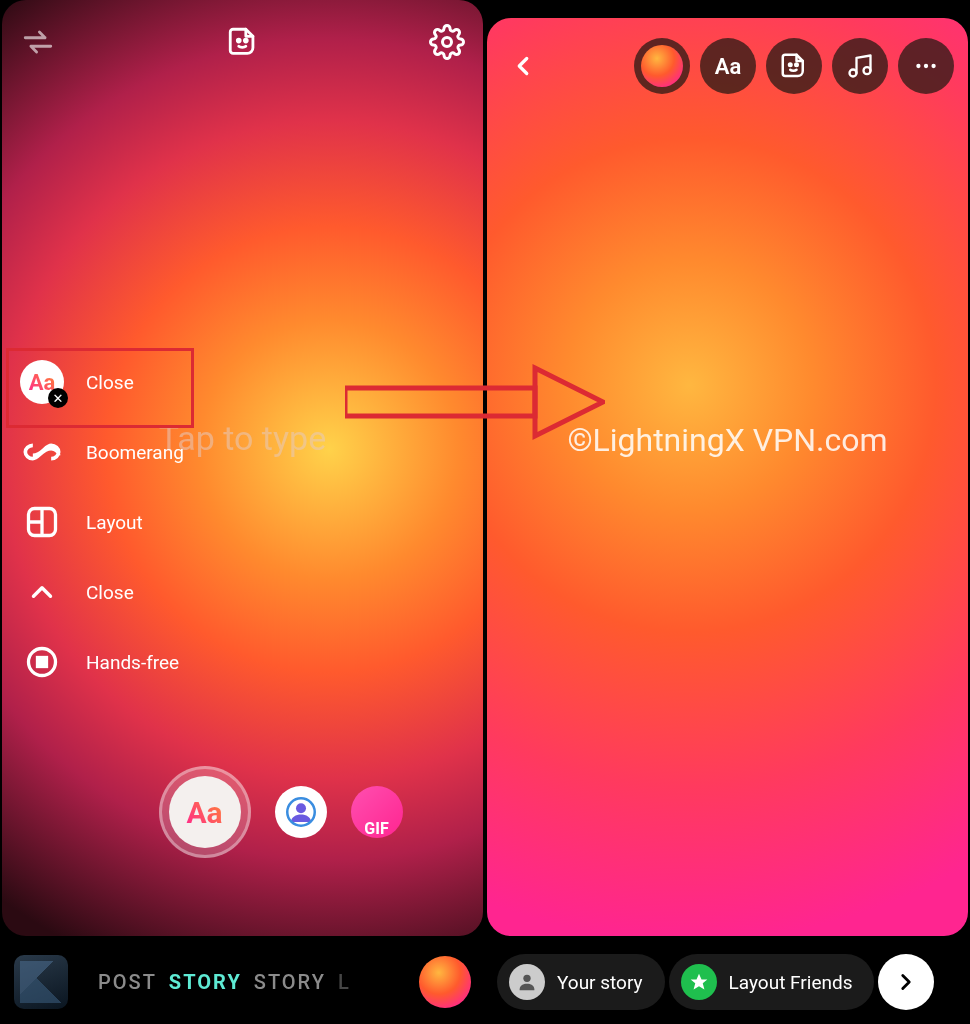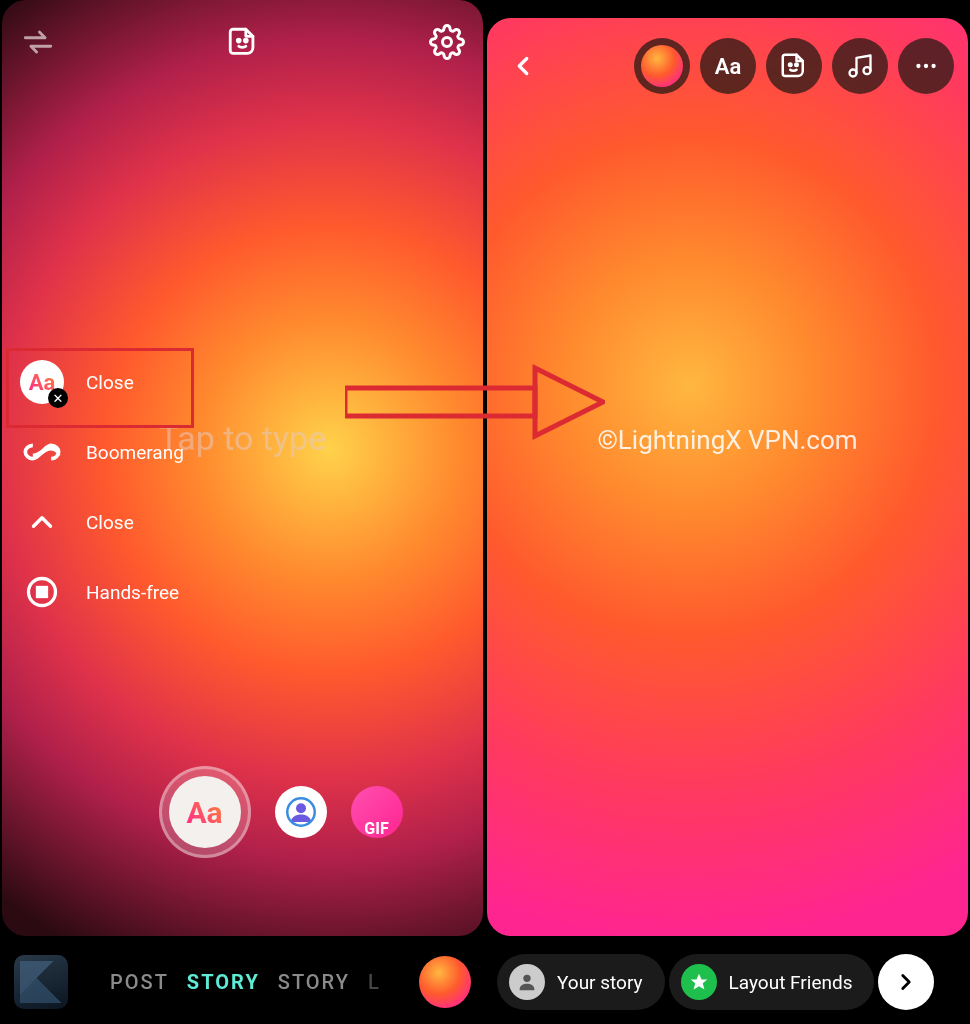--- a/index.html
+++ b/index.html
@@ -169,21 +169,21 @@
 
   
   .bottom-tabs {
     height: 84px;
     background:#000;
     display:flex;
     align-items:center;
     padding: 0 14px;
     gap: 18px;
   }
-  .left .bottom-tabs { position: relative; }
+  .left .bottom-tabs { position: relative; gap: 12px; }
   .tab {
     color: #8b8b8b;
     font-size: 20px;
     letter-spacing: 2px;
     font-weight: 500;
   }
   .tab.active { color:#5eead4; font-weight:700; }
 
   .gallery-thumb {
     width:54px;height:54px;border-radius:10px;
@@ -234,21 +234,21 @@
   .grad-circ {
     width:42px;height:42px;border-radius:50%;
     background: radial-gradient(circle at 38% 32%, #ffb740, #ff5a2d 45%, #ff2590 85%);
   }
 
   
   .watermark {
     position:absolute;left:50%;top:46%;
     transform:translate(-50%,-50%);
     color: rgba(255,255,255,0.85);
-    font-size:26px;
+    font-size:32px;
     text-align:left;
     white-space:nowrap;
   }
 </style>
 </head>
 <body>
 
 <div class="phone left">
   <div class="story-canvas">
 
@@ -288,20 +288,29 @@
         </div>
         <span>Close</span>
       </div>
       <div class="side-item">
         <div class="icw">
           <svg width="40" height="40" viewBox="0 0 24 24" fill="none" stroke="#fff" stroke-width="2.2">
               <path d="M6.5 8C4 8 2 10 2 12s2 4 4.5 4C10 16 12 10 17.5 10 20 10 22 12 22 14M17.5 16C20 16 22 14 22 12s-2-4-4.5-4C14 8 12 14 6.5 14"></path>
             </svg>
         </div>
         <span>Boomerang</span>
+      </div>
+      <div class="side-item">
+        <div class="icw">
+          <svg width="36" height="36" viewBox="0 0 24 24" fill="none" stroke="#fff" stroke-width="2.2" stroke-linejoin="round">
+              <rect x="3" y="3" width="18" height="18" rx="4"></rect>
+              <path d="M12 3v18M3 12h9"></path>
+            </svg>
+        </div>
+        <span>Layout</span>
       </div>
       <div class="side-item">
         <div class="icw">
           <svg width="34" height="34" viewBox="0 0 24 24" fill="none" stroke="#fff" stroke-width="2.4" stroke-linecap="round" stroke-linejoin="round">
               <polyline points="6 15 12 9 18 15"></polyline>
             </svg>
         </div>
         <span>Close</span>
       </div>
       <div class="side-item">

